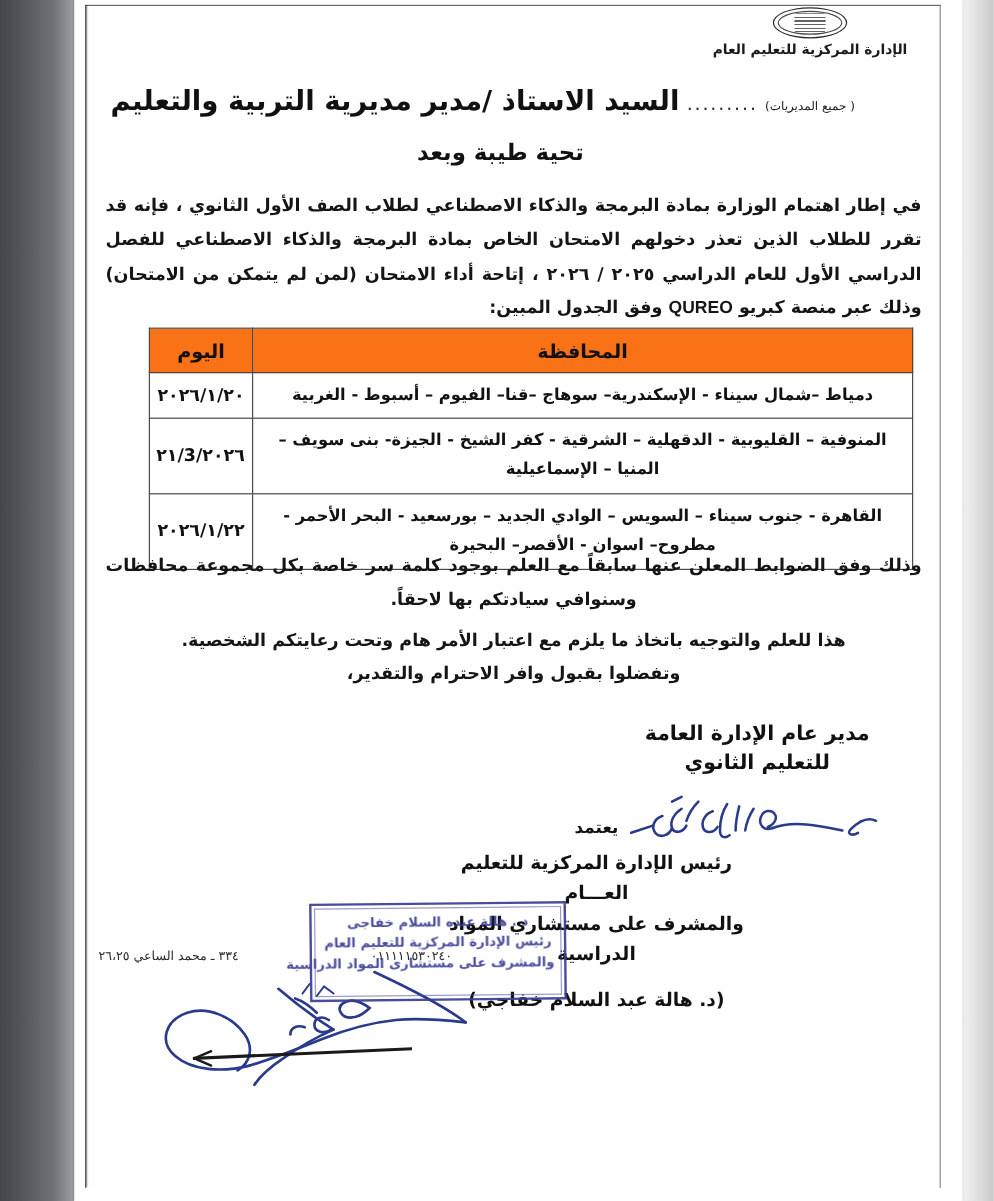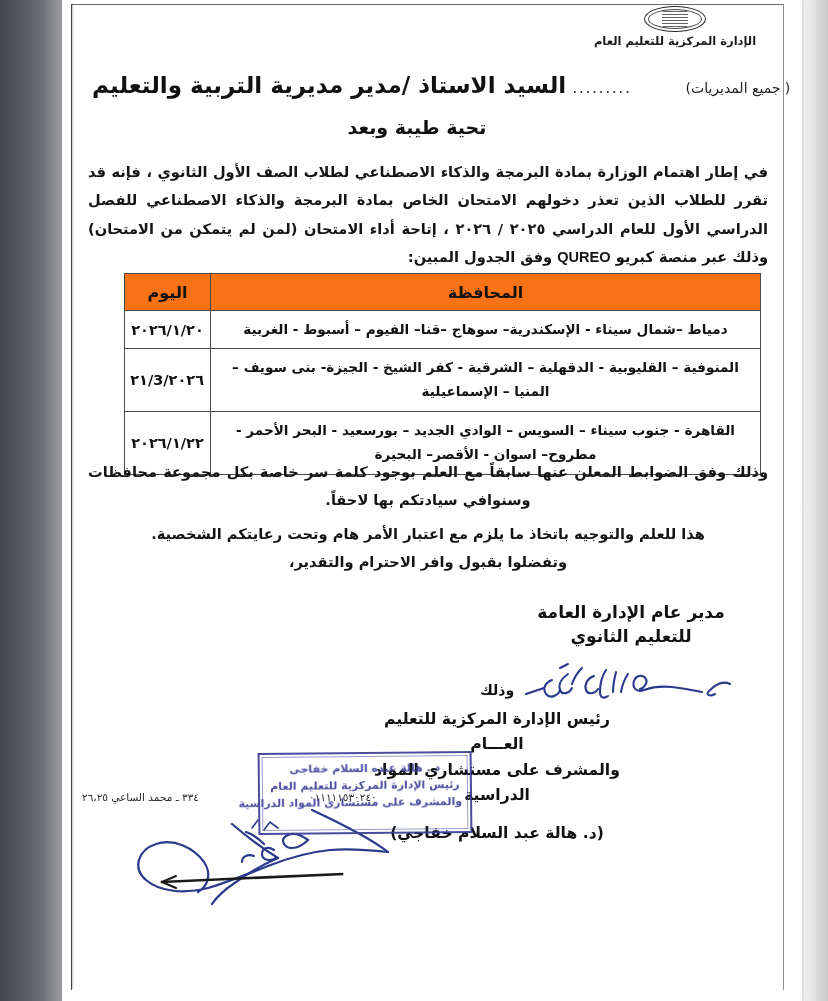--- a/index.html
+++ b/index.html
@@ -124,24 +124,23 @@
     color: #111;
     white-space: nowrap;
     letter-spacing: -0.3px;
   }
   .addressee-dots {
     font-size: 16px;
     color: #333;
     letter-spacing: 1.5px;
   }
   .addressee-note {
-    font-size: 14px;
+    font-size: 10px;
     color: #222;
     white-space: nowrap;
-    margin-left: 48px;
   }
   .greeting {
     position: absolute;
     top: 116px;
     right: 0;
     left: 0;
     text-align: center;
     font-size: 19px;
     font-weight: bold;
     color: #111;
@@ -421,21 +420,21 @@
             <path d="M52 20 C46 24 42 30 44 36 C46 41 53 40 56 34"></path>
             <path d="M44 14 L52 10"></path>
             <path d="M36 26 C30 28 26 34 30 40 C34 45 42 42 44 36"></path>
             <path d="M28 34 C22 36 16 38 10 40"></path>
           </g>
         </svg>
       </div>
     </div>
 
     <div class="approval-left">
-      <div class="approve-word">وذلك</div>
+      <div class="approve-word">يعتمد</div>
       <div class="line">رئيس الإدارة المركزية للتعليم العـــام</div>
       <div class="line">والمشرف على مستشاري المواد الدراسية</div>
       <div class="name">(د. هالة عبد السلام خفاجي)</div>
     </div>
 
     <div class="approval-sig">
       <svg width="290" height="110" viewBox="0 0 290 110" fill="none">
         <g stroke="#2a3a8c" stroke-width="2.2" stroke-linecap="round" fill="none">
           <path d="M200 10 C230 24 258 38 276 52"></path>
           <path d="M276 52 C258 50 238 48 218 50 C198 52 176 58 156 66 C136 74 116 82 96 88"></path>

